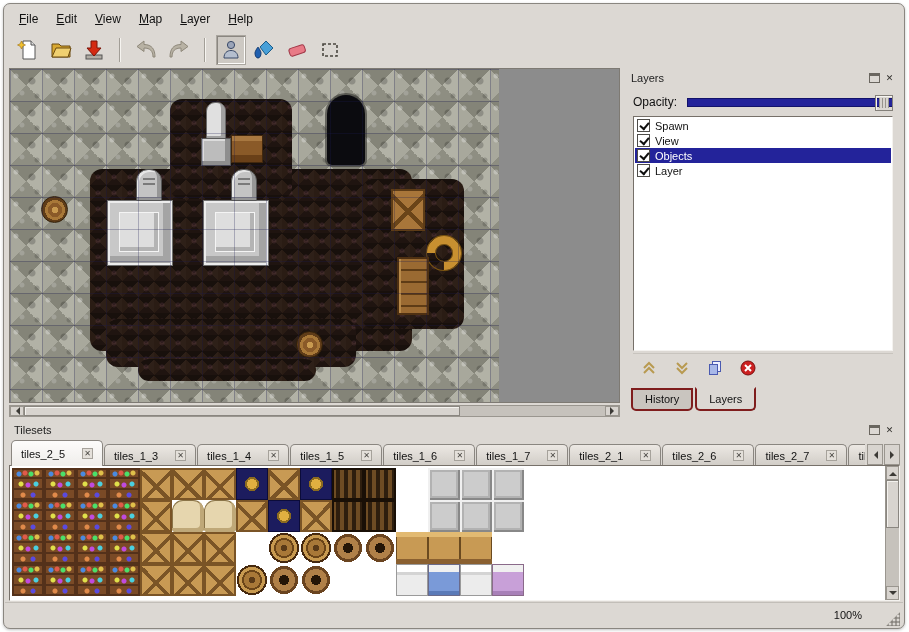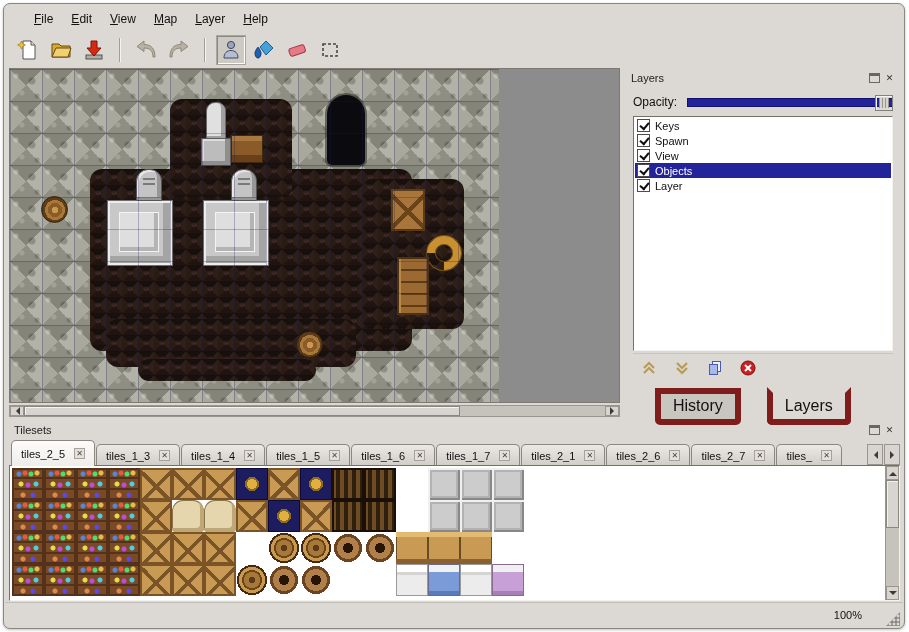--- a/index.html
+++ b/index.html
@@ -2,21 +2,21 @@
 <html><head>
 <meta charset="utf-8">
 <style>
   html,body{margin:0;padding:0;width:909px;height:632px;background:#fff;
     font-family:"Liberation Sans",sans-serif;-webkit-font-smoothing:antialiased;}
   *{box-sizing:border-box;}
   .window{position:absolute;left:3px;top:3px;width:902px;height:626px;background:#dcd8d3;
     border:1px solid #8a8680;border-radius:7px;overflow:hidden;box-shadow:0 1px 3px rgba(0,0,0,.25);}
 
   
-  .menubar{position:absolute;left:1px;top:2px;right:1px;height:26px;display:flex;align-items:center;padding-left:21px;gap:2px;}
+  .menubar{position:absolute;left:1px;top:2px;right:1px;height:26px;display:flex;align-items:center;padding-left:6px;gap:2px;}
   .menu-item{display:block;font-size:12px;color:#111;padding:4px 8px;cursor:default;}
   .menu-item::first-letter{text-decoration:underline;}
 
   
   .toolbar{position:absolute;left:1px;top:28px;right:1px;height:36px;display:flex;align-items:center;padding-left:8px;gap:3px;}
   .tbtn{width:30px;height:30px;border:1px solid transparent;background:transparent;display:flex;align-items:center;justify-content:center;padding:0;}
   .tbtn.selected{background:#cdc9c3;box-shadow:inset 1px 1px 0 #8a8680,inset -1px -1px 0 #fdfcfa;border:1px solid #aaa69f;}
   .tsep{width:2px;height:24px;border-left:1px solid #a29e97;border-right:1px solid #f6f4f0;margin:0 7px;}
 
   
@@ -90,28 +90,28 @@
     box-shadow:inset 1px 1px 0 #f6f4f0;background-image:repeating-linear-gradient(to right,#98948d 0 1px,transparent 1px 3px);background-clip:content-box;padding:2px 3px;}
   .layer-list{position:absolute;top:48px;left:7px;right:7px;bottom:66px;background:#fff;
     border:1px solid;border-color:#767069 #f4f2ef #f4f2ef #767069;overflow:hidden;padding:1px;}
   .layer-row{display:flex;align-items:center;gap:5px;height:15px;padding:0 2px;font-size:11px;color:#111;}
   .layer-row.selected{background:#23239a;color:#fff;}
   .checkbox{width:13px;height:13px;background:#fff;border:1px solid #4e4c48;position:relative;flex:none;}
   .checkbox.checked::after{content:"";position:absolute;left:2px;top:2px;width:7px;height:4px;border-left:2px solid #101010;border-bottom:2px solid #101010;transform:rotate(-50deg);}
   .layer-actions{position:absolute;left:7px;right:7px;bottom:36px;height:28px;display:flex;align-items:center;gap:9px;border-top:1px solid #c8c4be;padding-left:4px;}
   .abtn{width:24px;height:22px;border:none;background:transparent;display:flex;align-items:center;justify-content:center;padding:0;}
   .dock-tabbar{position:absolute;left:5px;bottom:5px;height:24px;display:flex;gap:2px;align-items:flex-start;}
-  .dock-tab{font-size:16px;color:#111;padding:3px 12px 4px;border:6px solid #7f1d1d;background:#c9c5bf;border-radius:0 0 5px 5px;margin-left:24px;}
+  .dock-tab{font-size:11px;color:#111;padding:3px 12px 4px;border:2px solid #7f1d1d;background:#c9c5bf;border-radius:0 0 5px 5px;}
   .dock-tab.active{background:#dcd8d3;border-top-color:#dcd8d3;margin-top:-1px;padding-top:4px;}
 
   
   .ts-panel{position:absolute;left:5px;top:416px;width:891px;height:182px;}
   .ts-tabs-wrap{position:absolute;left:0;right:0;top:19px;height:27px;display:flex;align-items:flex-end;}
   .ts-tabs{flex:1;display:flex;align-items:flex-end;gap:1px;overflow:hidden;height:27px;padding-left:2px;}
-  .ts-tab{display:flex;align-items:center;gap:9px;height:22px;padding:0 9px;font-size:11px;color:#111;
+  .ts-tab{display:flex;align-items:center;gap:17px;height:22px;padding:0 9px;font-size:11px;color:#111;
     border:1px solid #8a8680;border-bottom:none;border-radius:5px 5px 0 0;background:linear-gradient(#ece8e3,#d0ccc6);flex:none;}
   .ts-tab.active{height:26px;background:linear-gradient(#fdfcfb,#efedea);position:relative;z-index:2;}
   .tab-close{width:11px;height:11px;border:1px solid #a6a29b;background:#e4e0da;font-size:8px;line-height:9px;text-align:center;color:#4a4844;display:block;}
   .tab-close::before{content:"✕";}
   .tab-scroll{display:flex;gap:1px;align-items:flex-end;padding-bottom:1px;margin-left:2px;}
   .tab-scroll .sbtn{width:16px;height:21px;}
   .ts-content{position:absolute;left:0;right:0;top:45px;bottom:1px;background:#fff;border:1px solid;border-color:#767069 #f4f2ef #f4f2ef #767069;overflow:hidden;}
   .ts-grid{position:absolute;left:2px;top:2px;}
   .ts-row{line-height:0;white-space:nowrap;}
   .tile{width:32px;height:32px;display:inline-block;vertical-align:top;}
@@ -263,24 +263,20 @@
       </div>
       <div class="opacity-row">
         <span class="opacity-label">Opacity:</span>
         <span class="slider-track">
             <span class="slider-handle"></span>
           </span>
       </div>
       <div class="layer-list">
           <div class="layer-row">
             <span class="checkbox checked"></span>
-            <span class="layer-name">Keys</span>
-          </div>
-          <div class="layer-row">
-            <span class="checkbox checked"></span>
             <span class="layer-name">Spawn</span>
           </div>
           <div class="layer-row">
             <span class="checkbox checked"></span>
             <span class="layer-name">View</span>
           </div>
           <div class="layer-row selected">
             <span class="checkbox checked"></span>
             <span class="layer-name">Objects</span>
           </div>

